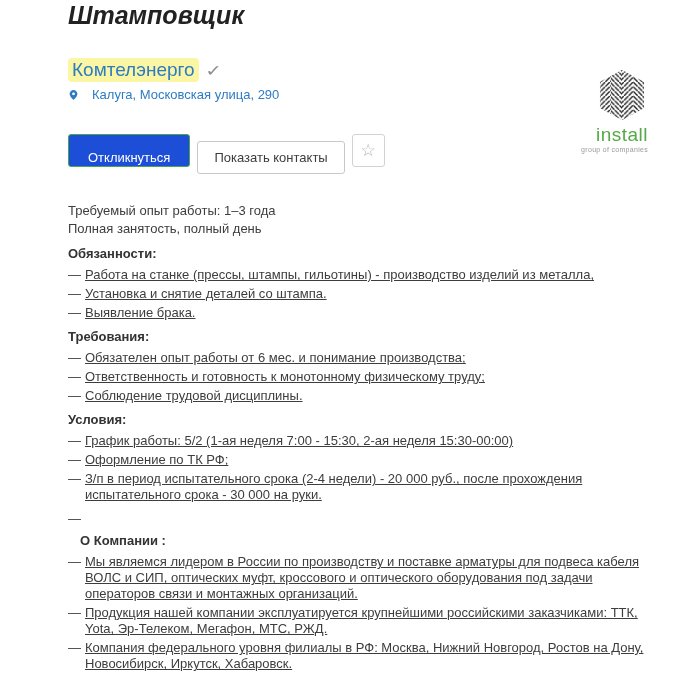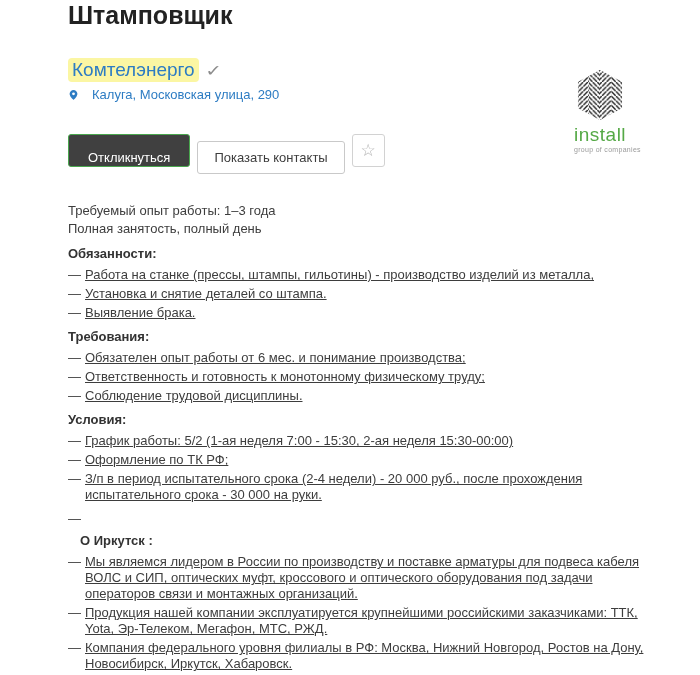--- a/index.html
+++ b/index.html
@@ -7,61 +7,61 @@
   body { font-family: "Liberation Sans", sans-serif; }
   .page {
     position: relative;
     width: 700px; height: 675px;
     overflow: hidden;
     background: #fff;
     padding: 2px 55px 0 68px;
   }
   h1.title {
     margin: 0; font-size: 25px; line-height: 1.05;
-    font-weight: 700; color: #222;
+    font-weight: 700; color: #222; font-style: italic;
   }
   .salary { margin-top: 11px; font-size: 16px; color: #2b2b2b; }
   .company-row { margin-top: 30px; display: flex; align-items: center; }
   .company-name {
     font-size: 19px; color: #2d7cc3; text-decoration: none;
     background: #fbf6a3; padding: 1px 4px; border-radius: 4px; cursor: pointer;
   }
   .check { margin-left: 8px; color: #8c8c8c; font-size: 16px; transform: scaleX(1.25); }
   .address-row {
     margin-top: 5px; display: flex; align-items: center; gap: 13px;
     font-size: 13px; color: #2d7cc3; cursor: pointer; width: max-content;
   }
   .buttons { margin-top: 32px; display: flex; gap: 7px; }
   .btn {
     height: 33px; border-radius: 3px; font-size: 13px;
     font-family: "Liberation Sans", sans-serif; cursor: pointer;
   }
-  .btn-green { background: #404040; border: 1px solid #4aa64e; color: #fff; padding: 15px 19px; }
+  .btn-green { background: #1d4ed8; border: 1px solid #4aa64e; color: #fff; padding: 15px 19px; }
   .btn-white { background: #fff; border: 1px solid #c9c9c9; color: #3d3d3d; padding: 0 16px; margin-top: 7px; }
   .btn-star {
     width: 33px; padding: 0; background: #fff; border: 1px solid #d2d2d2;
     color: #b3b3b3; font-size: 17px; line-height: 1;
   }
   .details { margin-top: 28px; font-size: 13px; line-height: 18px; color: #3d3d3d; }
   .sections { margin-top: 0; }
   .section { margin-top: 8px; }
   .section-heading {
     font-weight: 700; font-size: 13px; color: #333;
     line-height: 16px; margin: 6px 0 5px 0;
   }
   .section-heading.indented { margin-left: 12px; }
   .list-item {
     display: flex; font-size: 13px; line-height: 16px;
     color: #3d3d3d; margin-bottom: 3px;
   }
   .dash { flex: 0 0 17px; }
   .item-text { flex: 1; text-decoration: underline; }
   .logo {
-    position: absolute; top: 68px; right: 40px; width: 86px;
-    display: flex; flex-direction: column; align-items: flex-start;
+    position: absolute; top: 68px; right: 52px; width: 86px;
+    display: flex; flex-direction: column; align-items: flex-end;
   }
   .logo-name { color: #55a946; font-size: 19px; line-height: 1; margin-top: 3px; letter-spacing: 0.5px; }
   .logo-sub { color: #9a9a9a; font-size: 7px; margin-top: 2px; letter-spacing: 0.3px; }
 </style>
 </head>
 <body>
 
 <div class="page">
 
   <div class="logo">
@@ -157,21 +157,21 @@
         </div>
         <div class="list-item">
           <span class="dash">—</span>
           <span class="item-text">З/п в период испытательного срока (2-4 недели) - 20 000 руб., после прохождения испытательного срока - 30 000 на руки.</span>
         </div>
       </div>
       <div class="section">
         <div class="list-item">
           <span class="dash">—</span>
         </div>
-        <div class="section-heading indented">О Иркутск :</div>
+        <div class="section-heading indented">О Компании :</div>
         <div class="list-item">
           <span class="dash">—</span>
           <span class="item-text">Мы являемся лидером в России по производству и поставке арматуры для подвеса кабеля ВОЛС и СИП, оптических муфт, кроссового и оптического оборудования под задачи операторов связи и монтажных организаций.</span>
         </div>
         <div class="list-item">
           <span class="dash">—</span>
           <span class="item-text">Продукция нашей компании эксплуатируется крупнейшими российскими заказчиками: ТТК, Yota, Эр-Телеком, Мегафон, МТС, РЖД.</span>
         </div>
         <div class="list-item">
           <span class="dash">—</span>

